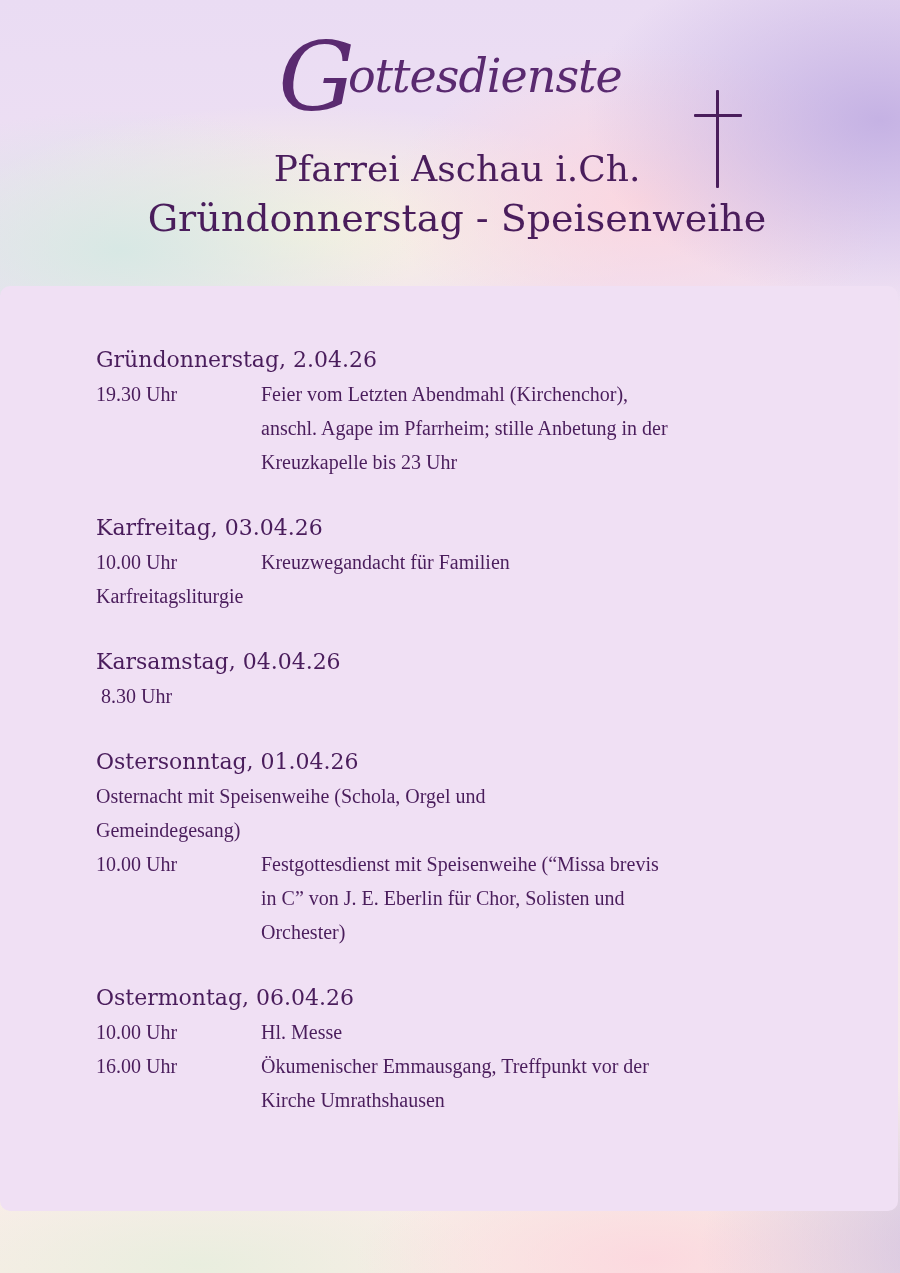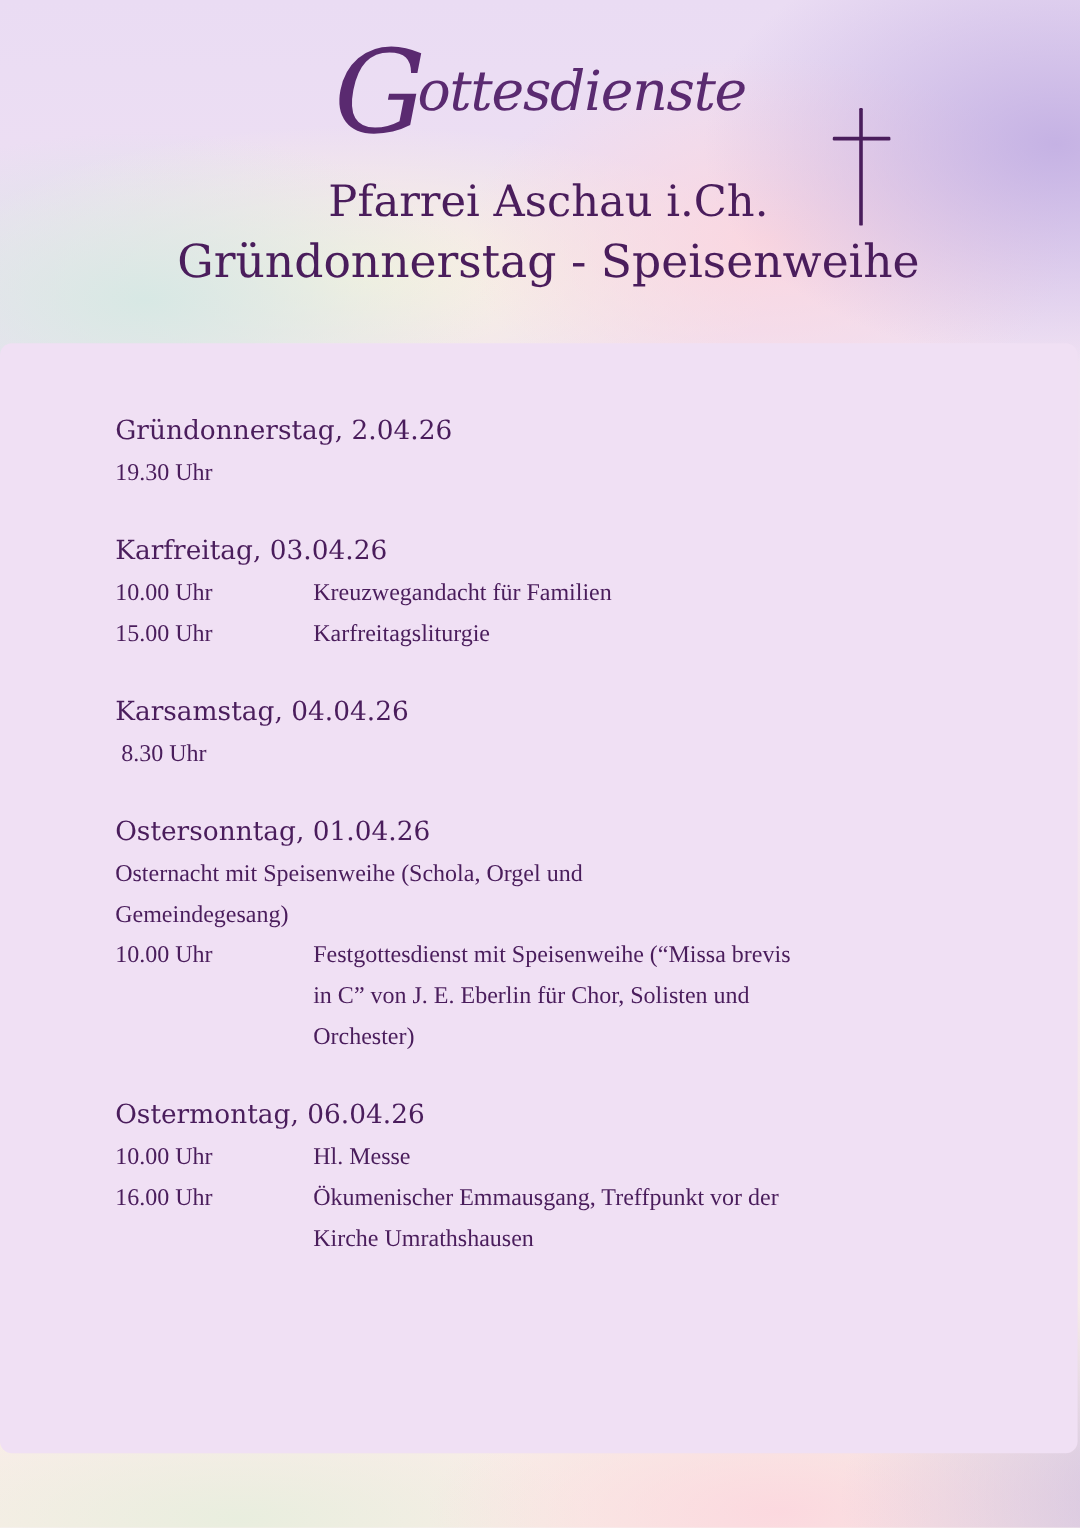--- a/index.html
+++ b/index.html
@@ -91,31 +91,33 @@
 </div>
 
 <div class="panel"></div>
 
 <div class="schedule">
 
   <div class="day">
     <div class="day-heading">Gründonnerstag, 2.04.26</div>
     <div class="event">
       <div class="event-time">19.30 Uhr</div>
+      <div class="event-desc">Feier vom Letzten Abendmahl (Kirchenchor),
+anschl. Agape im Pfarrheim; stille Anbetung in der
+Kreuzkapelle bis 23 Uhr</div>
     </div>
   </div>
 
   <div class="day">
     <div class="day-heading">Karfreitag, 03.04.26</div>
     <div class="event">
       <div class="event-time">10.00 Uhr</div>
       <div class="event-desc">Kreuzwegandacht für Familien</div>
     </div>
     <div class="event">
-      <div class="event-time">15.00 Uhr</div>
       <div class="event-desc">Karfreitagsliturgie</div>
     </div>
   </div>
 
   <div class="day">
     <div class="day-heading">Karsamstag, 04.04.26</div>
     <div class="event">
       <div class="event-time"> 8.30 Uhr</div>
     </div>
   </div>

